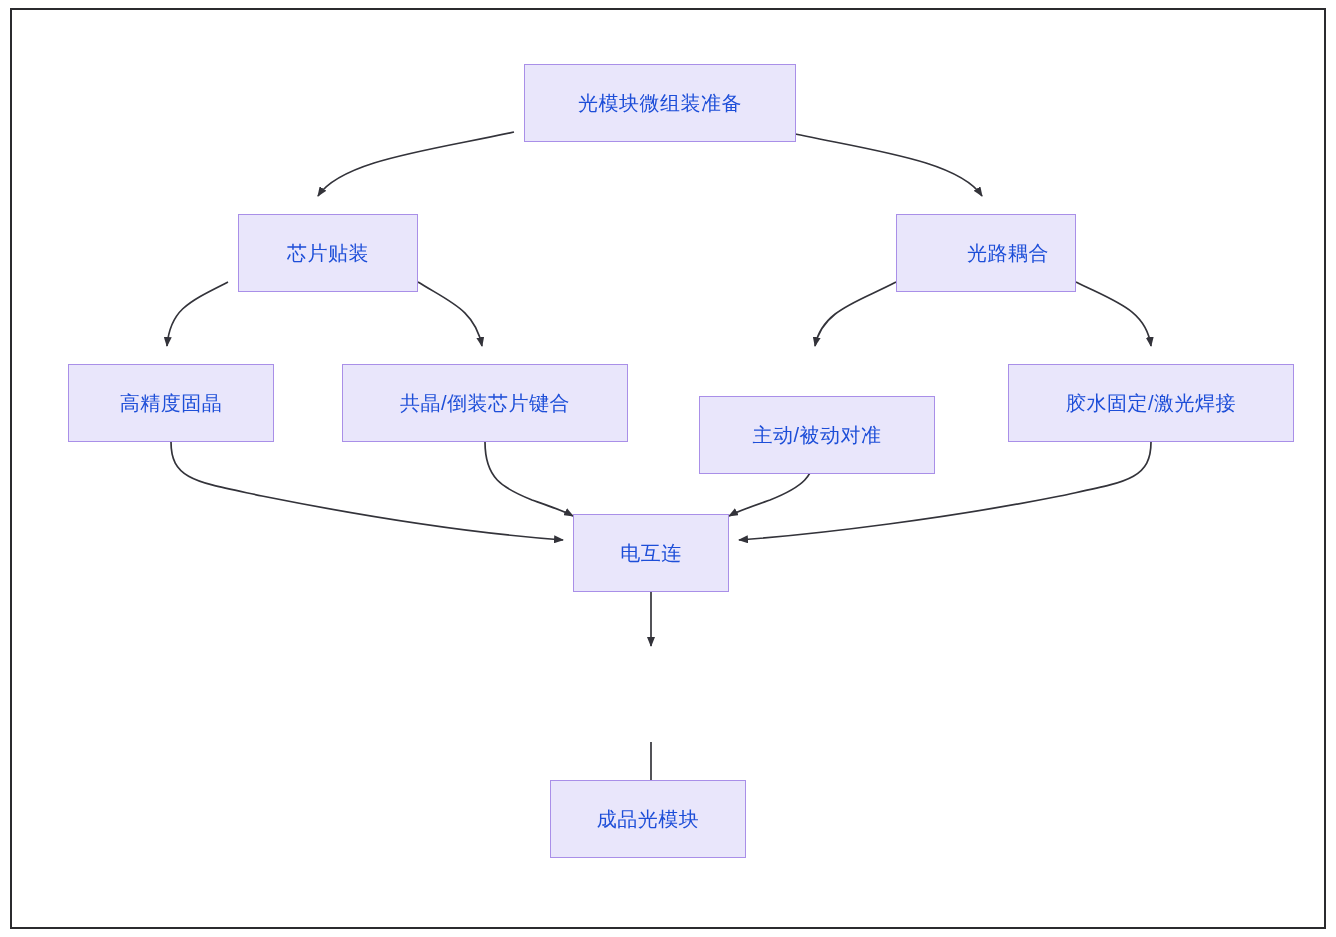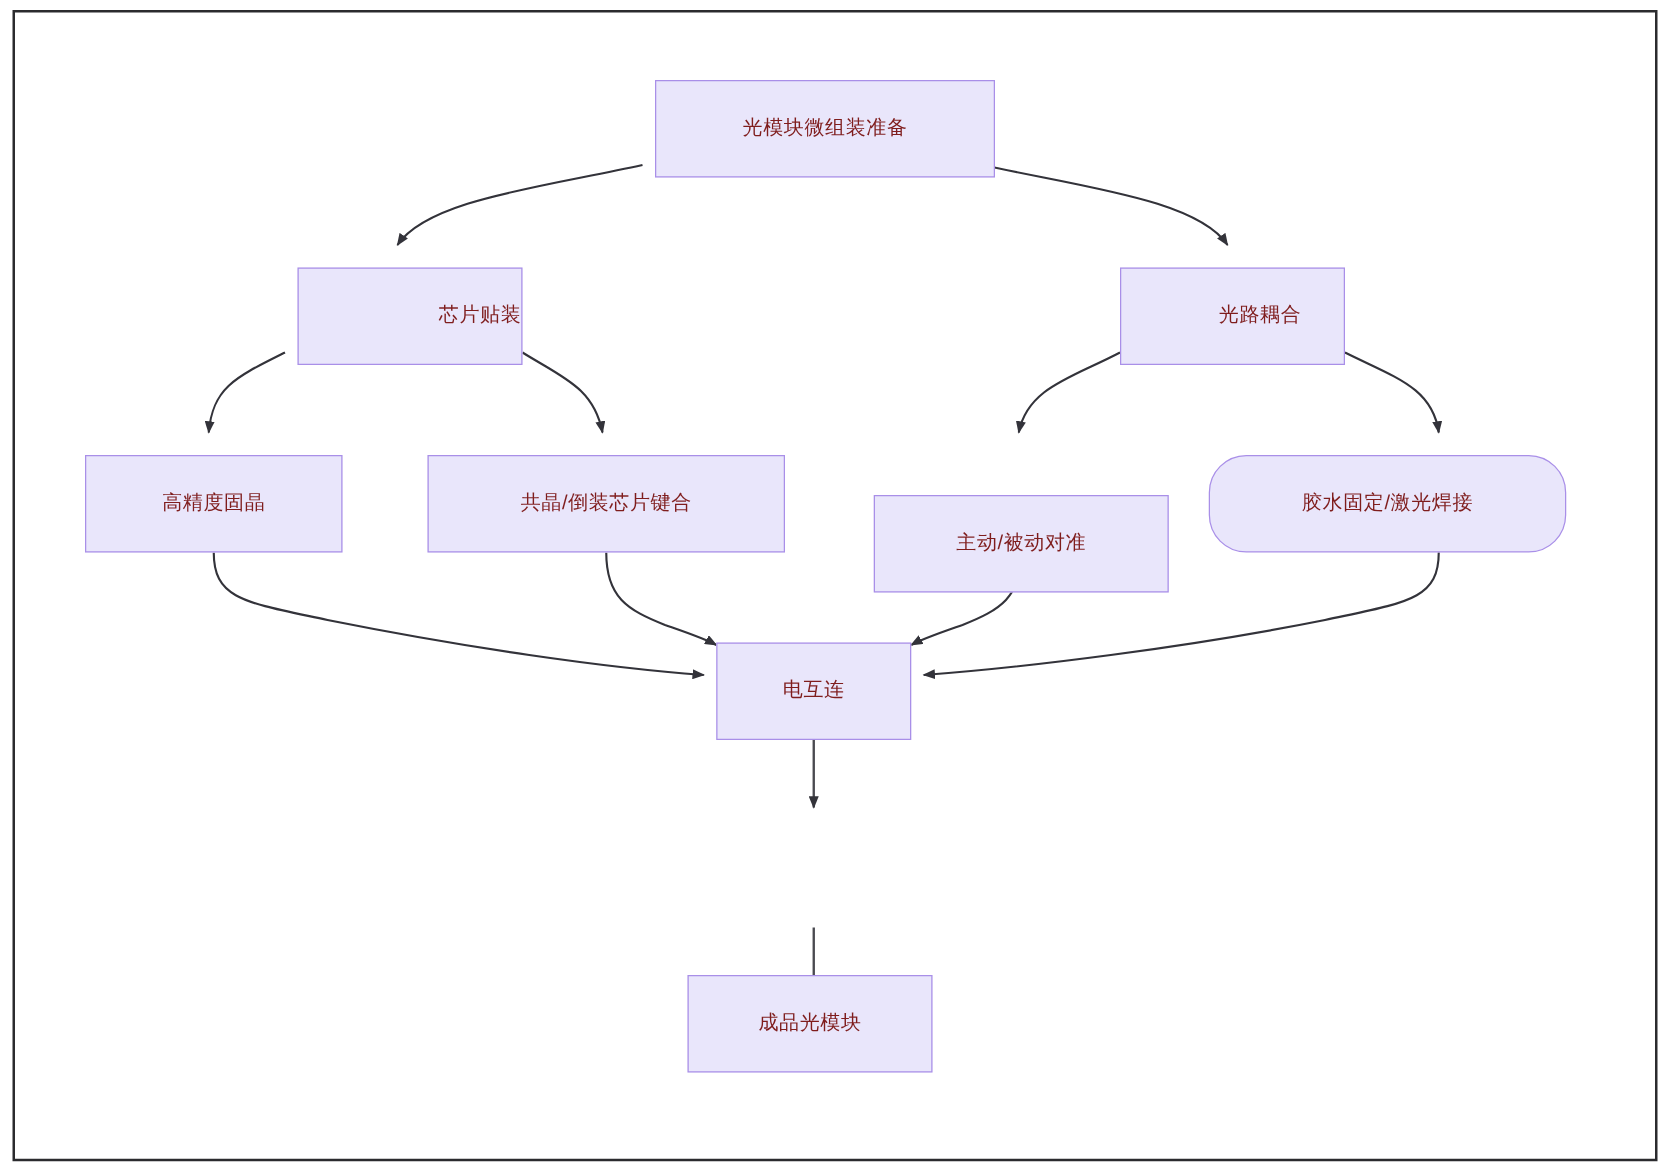--- a/index.html
+++ b/index.html
@@ -40,22 +40,22 @@
   }
   .node {
     position: absolute;
     box-sizing: border-box;
     background: #e9e6fb;
     border: 1.6px solid #a98fe8;
     display: flex;
     align-items: center;
     justify-content: center;
     text-align: center;
-    color: #7f1d1d;
-    font-size: 16px;
+    color: #1d4ed8;
+    font-size: 20px;
     line-height: 1.25;
     letter-spacing: 0.5px;
     white-space: nowrap;
   }
   .node-label {
     display: block;
   }
 </style>
 </head>
 <body>
@@ -92,41 +92,41 @@
 
       <path d="M 639,582 L 639,636" fill="none" stroke="#4a4a50" stroke-width="1.9" marker-end="url(#arrowhead)"></path>
 
       <path d="M 639,732 L 639,786" fill="none" stroke="#4a4a50" stroke-width="1.9" marker-end="url(#arrowhead)"></path>
     </svg>
 
     <div class="node" style="left:512px; top:54px; width:272px; height:78px;">
       <span class="node-label">光模块微组装准备</span>
     </div>
 
-    <div class="node" style="left:226px; top:204px; width:180px; height:78px;justify-content:flex-end;">
+    <div class="node" style="left:226px; top:204px; width:180px; height:78px;">
       <span class="node-label">芯片贴装</span>
     </div>
 
     <div class="node" style="left:884px; top:204px; width:180px; height:78px;padding-left:44px;">
       <span class="node-label">光路耦合</span>
     </div>
 
     <div class="node" style="left:330px; top:354px; width:286px; height:78px;">
       <span class="node-label">共晶/倒装芯片键合</span>
     </div>
 
     <div class="node" style="left:56px; top:354px; width:206px; height:78px;">
       <span class="node-label">高精度固晶</span>
     </div>
 
     <div class="node" style="left:687px; top:354px; width:236px; height:78px;margin-top:32px;">
       <span class="node-label">主动/被动对准</span>
     </div>
 
-    <div class="node" style="left:955px; top:354px; width:286px; height:78px;border-radius:30px;">
+    <div class="node" style="left:996px; top:354px; width:286px; height:78px;">
       <span class="node-label">胶水固定/激光焊接</span>
     </div>
 
     <div class="node" style="left:561px; top:504px; width:156px; height:78px;">
       <span class="node-label">电互连</span>
     </div>
 
 
     <div class="node" style="left:538px; top:770px; width:196px; height:78px;">
       <span class="node-label">成品光模块</span>

